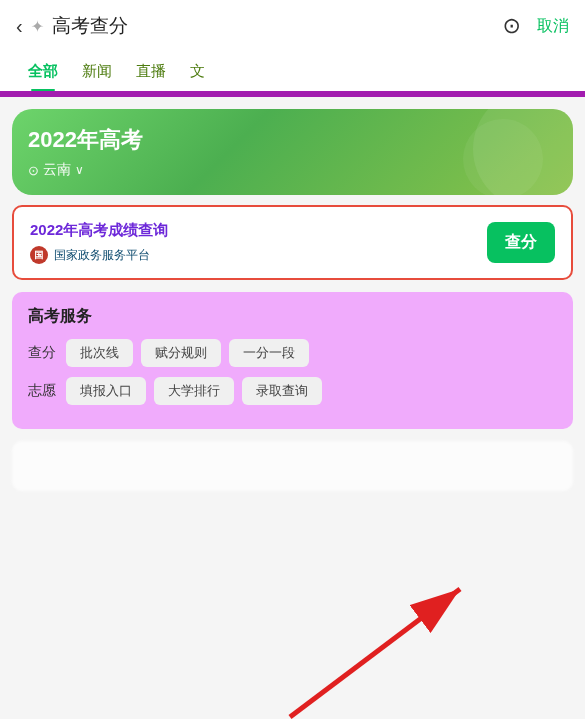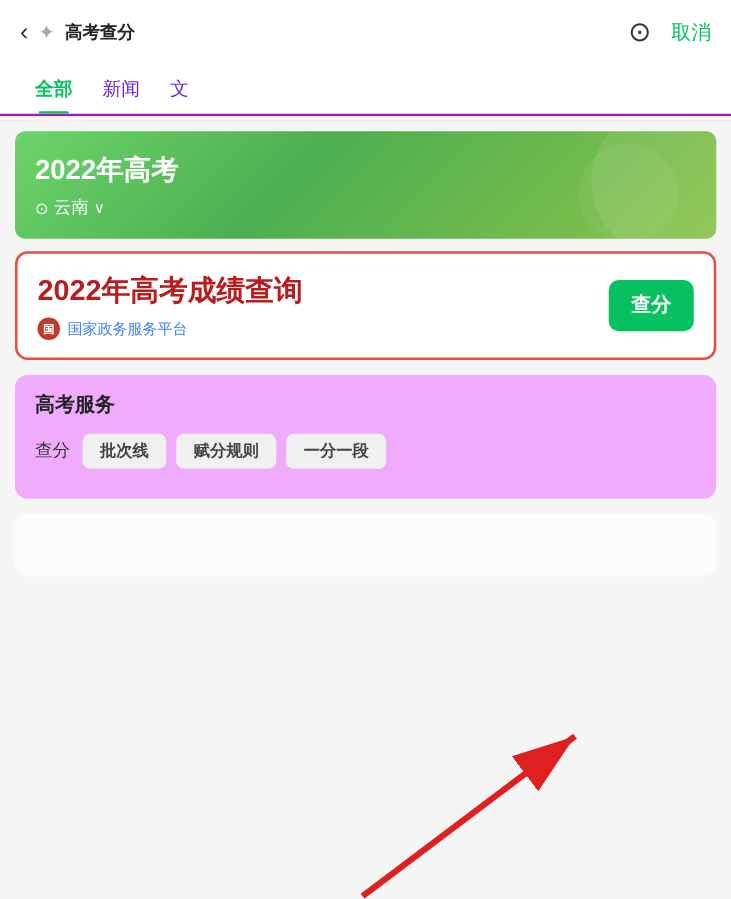--- a/index.html
+++ b/index.html
@@ -29,22 +29,22 @@
     .back-arrow {
       font-size: 20px;
       color: #333;
       cursor: pointer;
     }
     .star-icon {
       font-size: 16px;
       color: #aaa;
     }
     .top-title {
-      font-size: 14px;
-      font-weight: 700;
+      font-size: 19px;
+      font-weight: 400;
       color: #222;
     }
     .top-bar-right {
       display: flex;
       align-items: center;
       gap: 16px;
     }
     .camera-icon {
       font-size: 22px;
       color: #333;
@@ -55,27 +55,27 @@
       cursor: pointer;
       text-align: right;
     }
 
     
     .tab-bar {
       display: flex;
       align-items: center;
       background: #fff;
       padding: 0 16px;
-      border-bottom: 2px solid #a21caf;
+      border-bottom: 6px solid #a21caf;
       overflow: hidden;
     }
     .tab-item {
       padding: 10px 12px;
       font-size: 15px;
-      color: #6d28d9;
+      color: #4d7c0f;
       cursor: pointer;
       white-space: nowrap;
       position: relative;
     }
     .tab-item.active {
       color: #07c160;
       font-weight: 600;
     }
     .tab-item.active::after {
       content: '';
@@ -91,21 +91,21 @@
 
     
     .main-content {
       padding: 12px;
       background: #f5f5f5;
     }
 
     
     .green-card {
       background: linear-gradient(135deg, #6dd46b 0%, #4caf50 40%, #8bc34a 100%);
-      border-radius: 8px;
+      border-radius: 20px;
       padding: 16px;
       margin-bottom: 10px;
       position: relative;
       overflow: hidden;
     }
     .green-card::before {
       content: '';
       position: absolute;
       right: -20px;
       top: -20px;
@@ -156,23 +156,23 @@
       padding: 14px 16px;
       margin-bottom: 12px;
       display: flex;
       align-items: center;
       justify-content: space-between;
     }
     .query-left {
       flex: 1;
     }
     .query-title {
-      font-size: 23px;
+      font-size: 15px;
       font-weight: 700;
-      color: #b91c1c;
+      color: #6d28d9;
       margin-bottom: 6px;
     }
     .query-source {
       display: flex;
       align-items: center;
       gap: 6px;
     }
     .source-logo {
       width: 18px;
       height: 18px;
@@ -180,21 +180,21 @@
       border-radius: 50%;
       display: flex;
       align-items: center;
       justify-content: center;
       font-size: 9px;
       color: #fff;
       font-weight: bold;
     }
     .source-name {
       font-size: 12px;
-      color: #3b82f6;
+      color: #0c4a6e;
     }
     .query-btn {
       background: #07c160;
       color: #fff;
       border: none;
       border-radius: 8px;
       padding: 10px 18px;
       font-size: 16px;
       font-weight: 600;
       cursor: pointer;
@@ -231,21 +231,20 @@
       gap: 8px;
       flex-wrap: wrap;
     }
     .service-tag {
       background: #f0f0f0;
       border-radius: 6px;
       padding: 5px 14px;
       font-size: 13px;
       color: #444;
       cursor: pointer;
-      font-weight: bold;
     }
 
     
     .bottom-hint {
       background: #fff;
       border-radius: 10px;
       padding: 12px 16px;
       opacity: 0.7;
       filter: blur(1px);
       height: 50px;
@@ -272,20 +271,21 @@
   </div>
   <div class="top-bar-right">
     <span class="camera-icon">⊙</span>
     <span class="cancel-btn">取消</span>
   </div>
 </div>
 
 <div class="tab-bar">
   <div class="tab-item active">全部</div>
   <div class="tab-item">新闻</div>
+  <div class="tab-item">直播</div>
   <div class="tab-item">文</div>
 </div>
 
 <div class="main-content">
 
   <div class="green-card">
     <div class="gaokao-year">2022年高考</div>
     <div class="location-row">
       <span class="location-pin">⊙</span>
       <span class="location-text">云南</span>
@@ -309,20 +309,28 @@
 
     <div class="services-row">
       <span class="service-label">查分</span>
       <div class="service-tags">
         <span class="service-tag">批次线</span>
         <span class="service-tag">赋分规则</span>
         <span class="service-tag">一分一段</span>
       </div>
     </div>
 
+    <div class="services-row">
+      <span class="service-label">志愿</span>
+      <div class="service-tags">
+        <span class="service-tag">填报入口</span>
+        <span class="service-tag">大学排行</span>
+        <span class="service-tag">录取查询</span>
+      </div>
+    </div>
   </div>
 
   <div class="bottom-hint"></div>
 </div>
 
 <svg class="arrow-overlay" viewBox="0 0 585 250" xmlns="http://www.w3.org/2000/svg">
 
   <defs>
     <marker id="arrowhead" markerWidth="10" markerHeight="7" refX="10" refY="3.5" orient="auto">
       <polygon points="0 0, 10 3.5, 0 7" fill="#e02020"></polygon>

